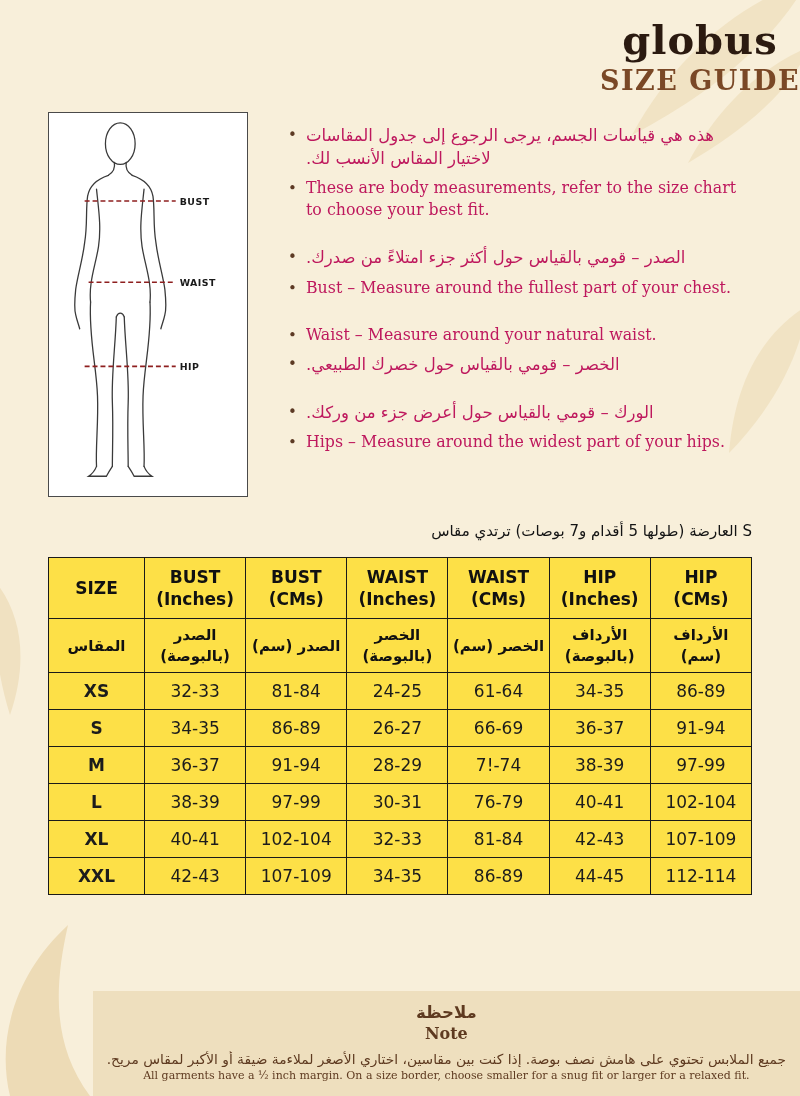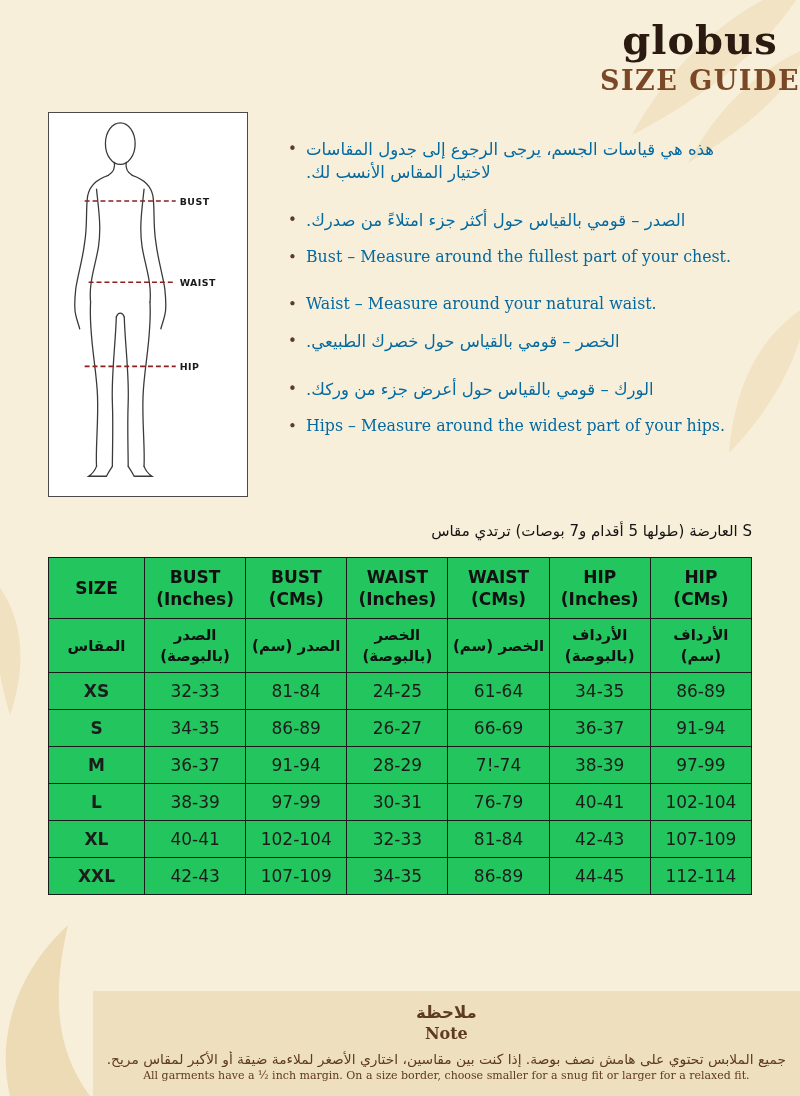--- a/index.html
+++ b/index.html
@@ -26,21 +26,21 @@
 
   
   .top { display:flex; padding:16px 50px 0 48px; }
   .diagram-box {
     width:200px; height:385px; background:#ffffff;
     border:1px solid #4a4a4a; flex-shrink:0;
   }
   .diagram-box svg { width:100%; height:100%; display:block; }
   .instructions { flex:1; padding-left:38px; padding-top:12px; }
   .instr-group { margin-bottom:25px; }
-  .bullet-line { position:relative; padding-left:20px; margin-bottom:7px; color:#0369a1;margin-top:14px; }
+  .bullet-line { position:relative; padding-left:20px; margin-bottom:7px; color:#be185d; }
   .bullet-line::before {
     content:"•"; position:absolute; left:2px; top:1px;
     color:#5d3a24; font-size:15px;
   }
   .bullet-line.ar {
     font-family:"DejaVu Sans", sans-serif; font-size:16.5px;
     line-height:1.4; text-align:left;
   }
   .bullet-line.en {
     font-family:"DejaVu Serif", serif; font-size:15.8px; line-height:1.4;
@@ -48,21 +48,21 @@
 
   
   .model-note { padding:24px 48px 0; }
   .model-note .ar { font-size:15px; color:#141414; line-height:1.35; }
   .model-note .en { font-family:"DejaVu Serif", serif; font-size:15px; color:#141414; margin-top:2px; }
 
   
   .table-wrap { padding:16px 48px 0; }
   table.size-table {
     width:100%; border-collapse:collapse; table-layout:fixed;
-    background:#22c55e;
+    background:#fde047;
   }
   table.size-table th, table.size-table td {
     border:1.5px solid #1a1a1a; text-align:center; vertical-align:middle;
   }
   th.th-en { font-size:17px; font-weight:bold; padding:8px 2px; line-height:1.3; color:#111; }
   th.th-en:first-child { width:96px; }
   th.th-ar { font-size:15px; font-weight:bold; padding:6px 2px; line-height:1.35; color:#111; }
   td.size-cell { font-weight:bold; font-size:17px; padding:8px 2px; }
   td.num-cell { font-size:17px; padding:8px 2px; }
 
@@ -127,20 +127,21 @@
         <g font-family="DejaVu Sans, sans-serif" font-size="9.5" font-weight="bold" fill="#1a1a1a" letter-spacing="0.5">
           <text x="132" y="92">BUST</text>
           <text x="132" y="174">WAIST</text>
           <text x="132" y="259">HIP</text>
         </g>
       </svg>
     </div>
     <div class="instructions">
         <div class="instr-group">
           <div class="bullet-line ar" dir="rtl">هذه هي قياسات الجسم، يرجى الرجوع إلى جدول المقاسات لاختيار المقاس الأنسب لك.</div>
+          <div class="bullet-line en">These are body measurements, refer to the size chart to choose your best fit.</div>
         </div>
         <div class="instr-group">
           <div class="bullet-line ar" dir="rtl">الصدر – قومي بالقياس حول أكثر جزء امتلاءً من صدرك.</div>
           <div class="bullet-line en">Bust – Measure around the fullest part of your chest.</div>
         </div>
         <div class="instr-group">
           <div class="bullet-line en">Waist – Measure around your natural waist.</div>
           <div class="bullet-line ar" dir="rtl">الخصر – قومي بالقياس حول خصرك الطبيعي.</div>
         </div>
         <div class="instr-group">

